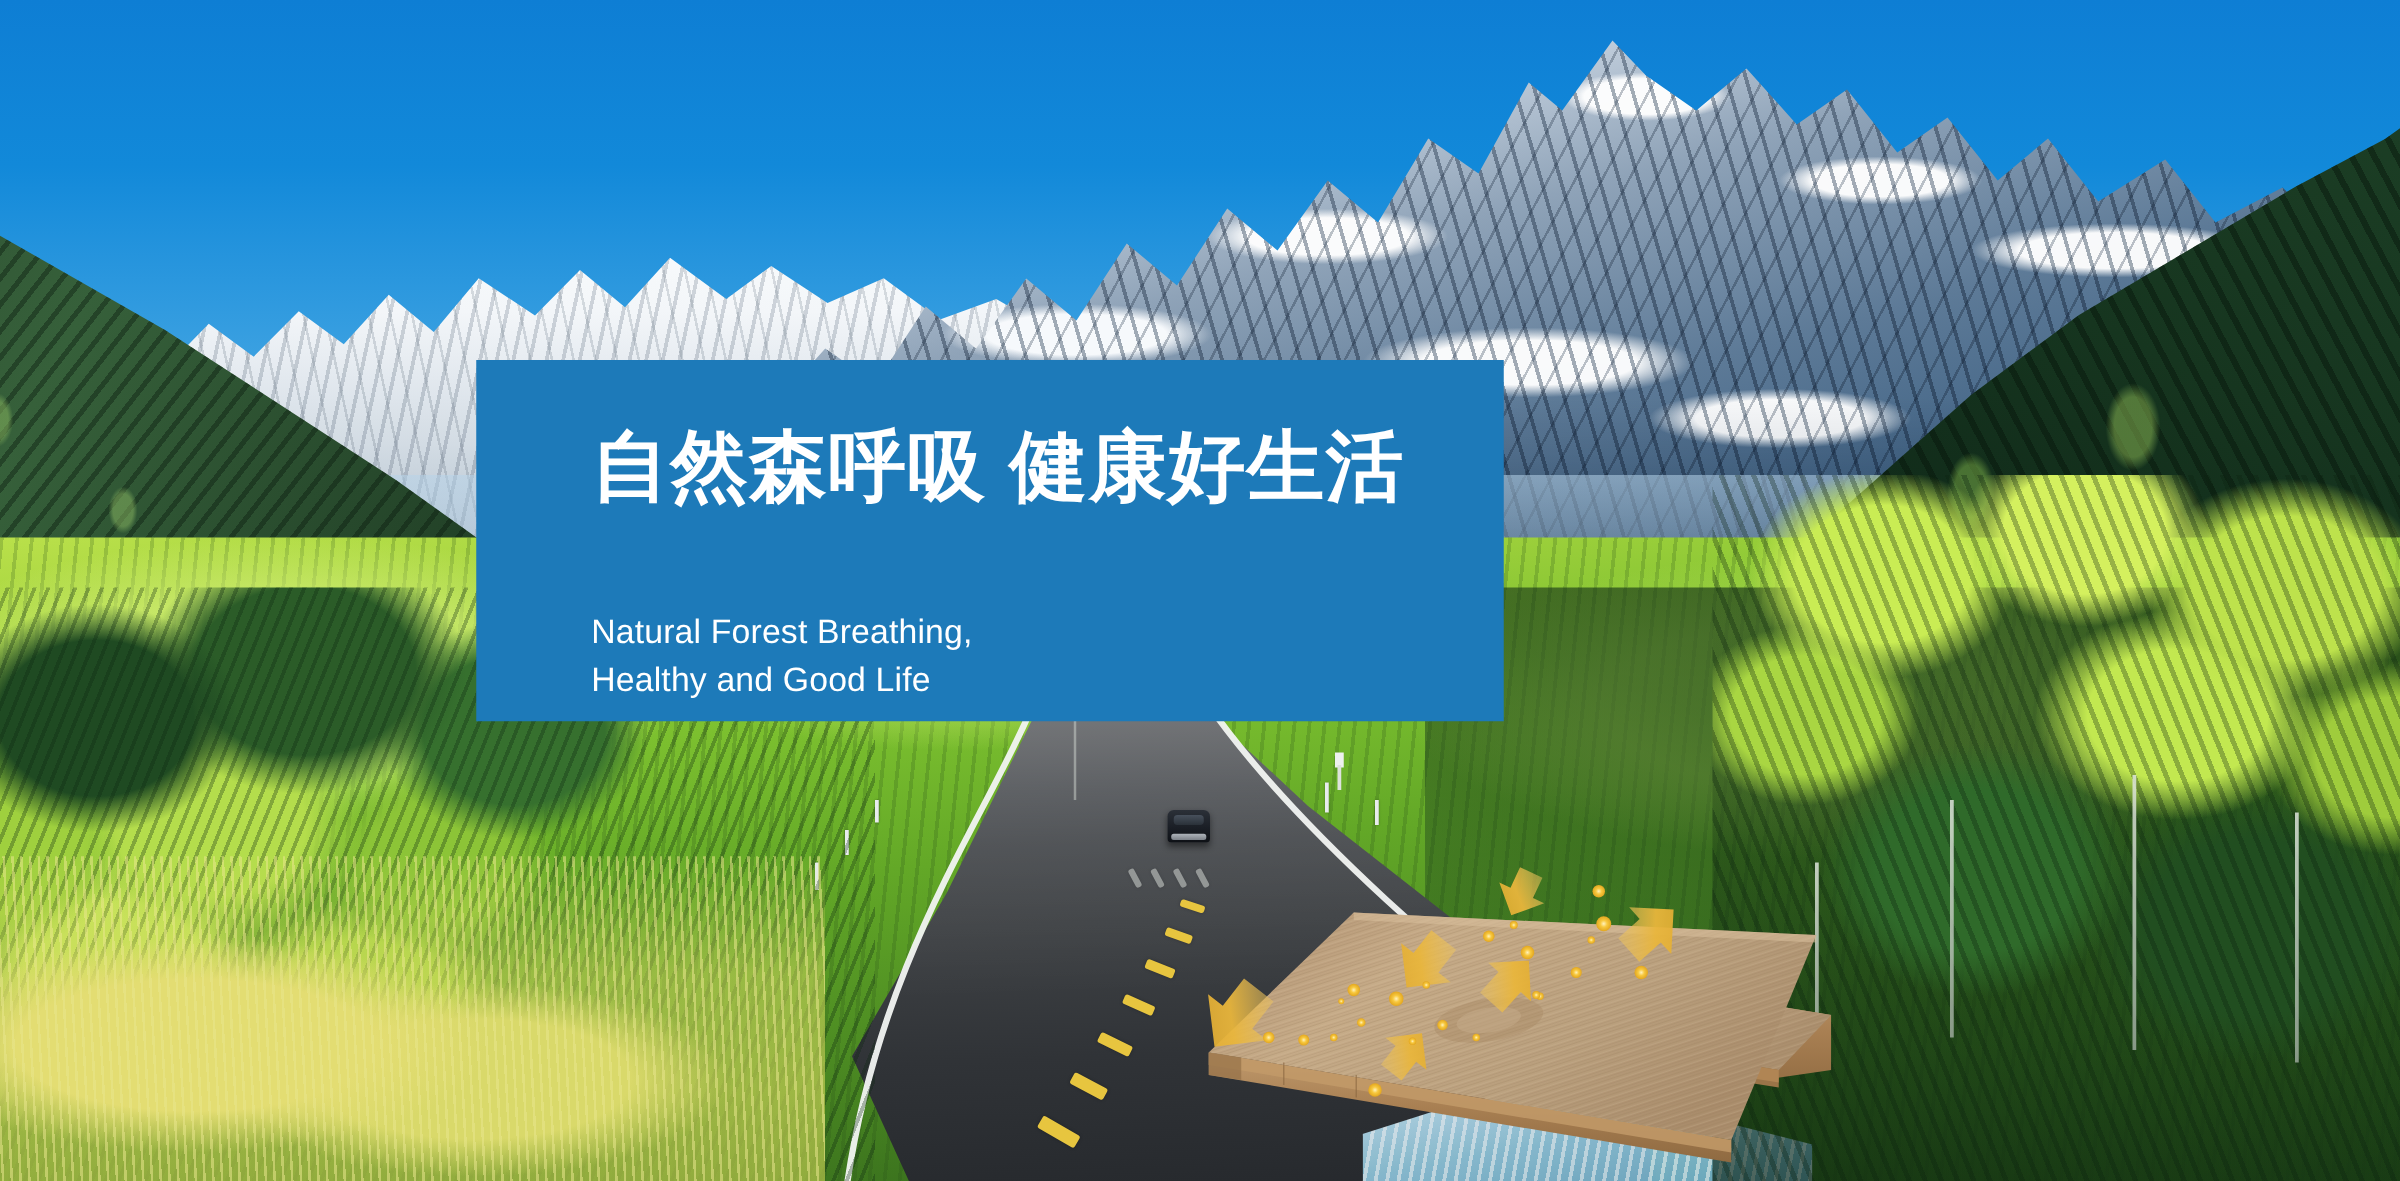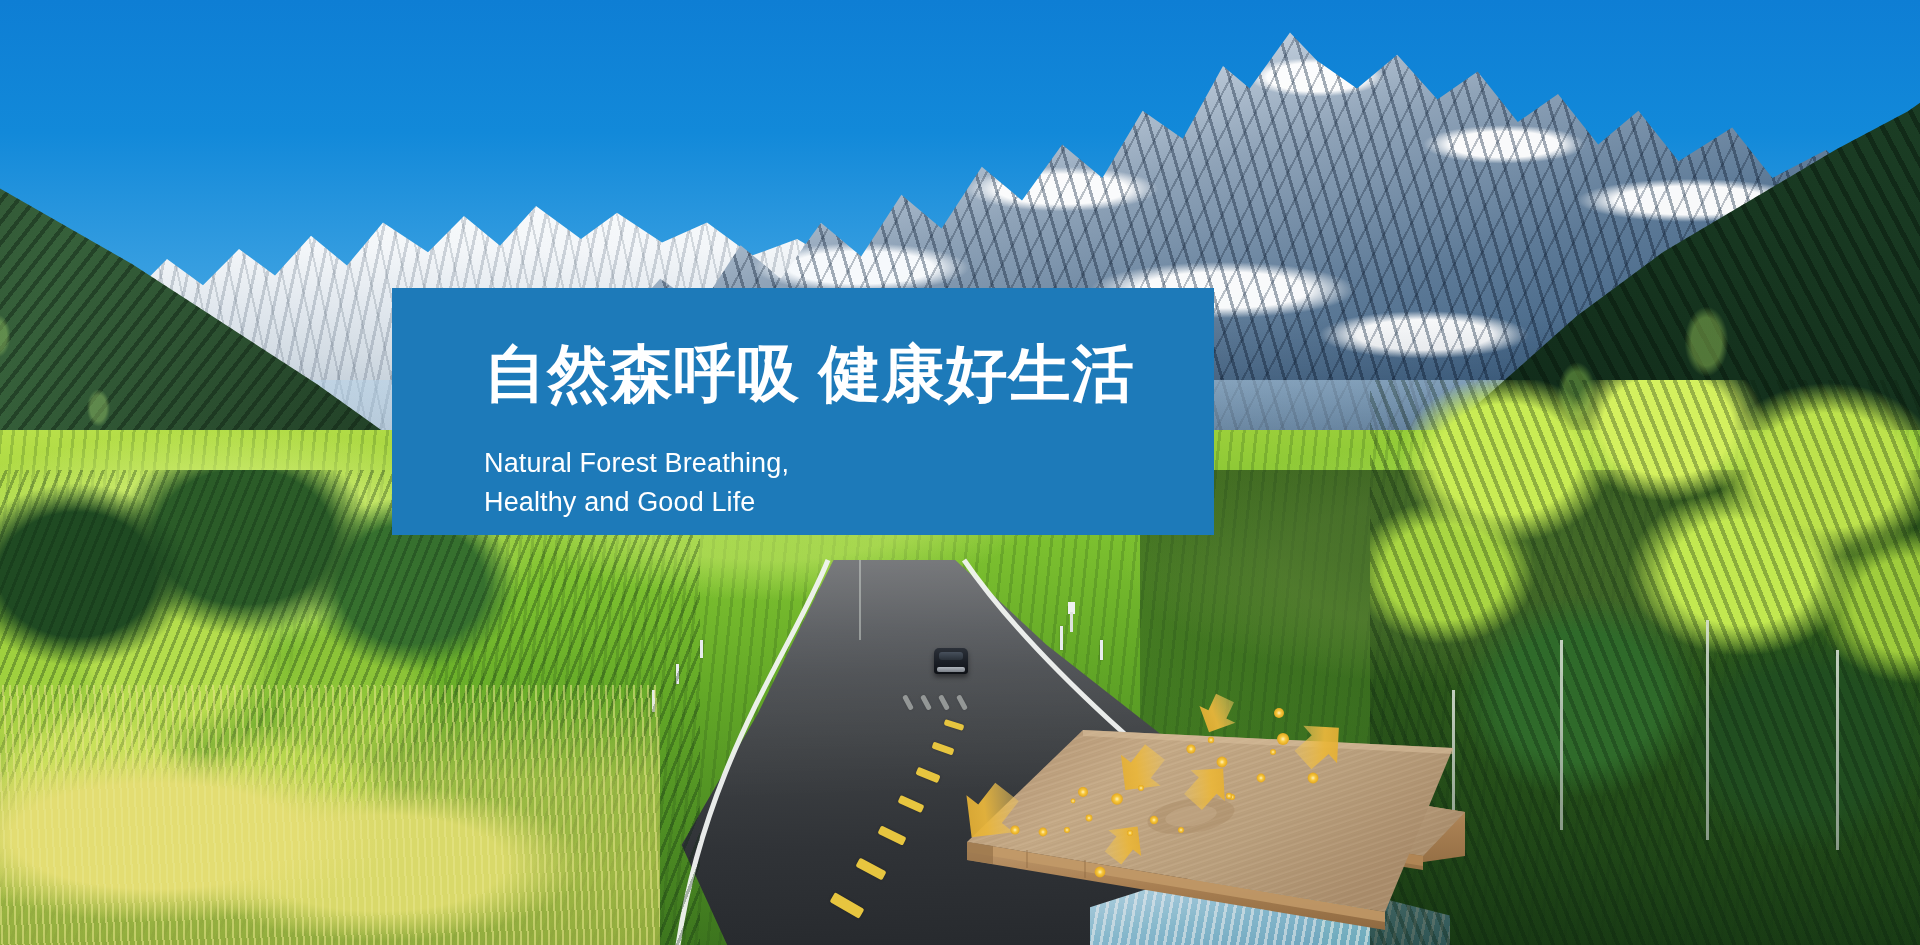--- a/index.html
+++ b/index.html
@@ -271,32 +271,32 @@
   }
   .fg-right::after{
     content:""; position:absolute; inset:0;
     background:repeating-linear-gradient(68deg, rgba(10,32,14,.30) 0 4px, rgba(0,0,0,0) 4px 12px);
   }
   
   .trunk{ position:absolute; width:3px; background:linear-gradient(180deg,#dfe6dc,#9aa89a); opacity:.85; }
 
   
   .headline-box{
-    position:absolute; left:392px; top:288px; width:822px; height:247px;
+    position:absolute; left:381px; top:288px; width:822px; height:289px;
     background:var(--accent,#1d7ab9);
     display:flex; flex-direction:column; justify-content:flex-start;
     padding:52px 0 0 92px;
   }
   .headline{
     color:#fff; font-size:62px; font-weight:700; line-height:1.1;
     letter-spacing:.02em; white-space:nowrap;
   }
   .subtitle{
     color:#fff; font-size:27px; font-weight:400; line-height:1.42;
-    margin-top:36px; white-space:pre-line; letter-spacing:.005em;
+    margin-top:78px; white-space:pre-line; letter-spacing:.005em;
   }
 
   
   .planks{
     position:absolute; left:955px; top:680px; width:510px; height:265px;
   }
   .planks svg{ width:100%; height:100%; display:block; }
 
   
 </style>

